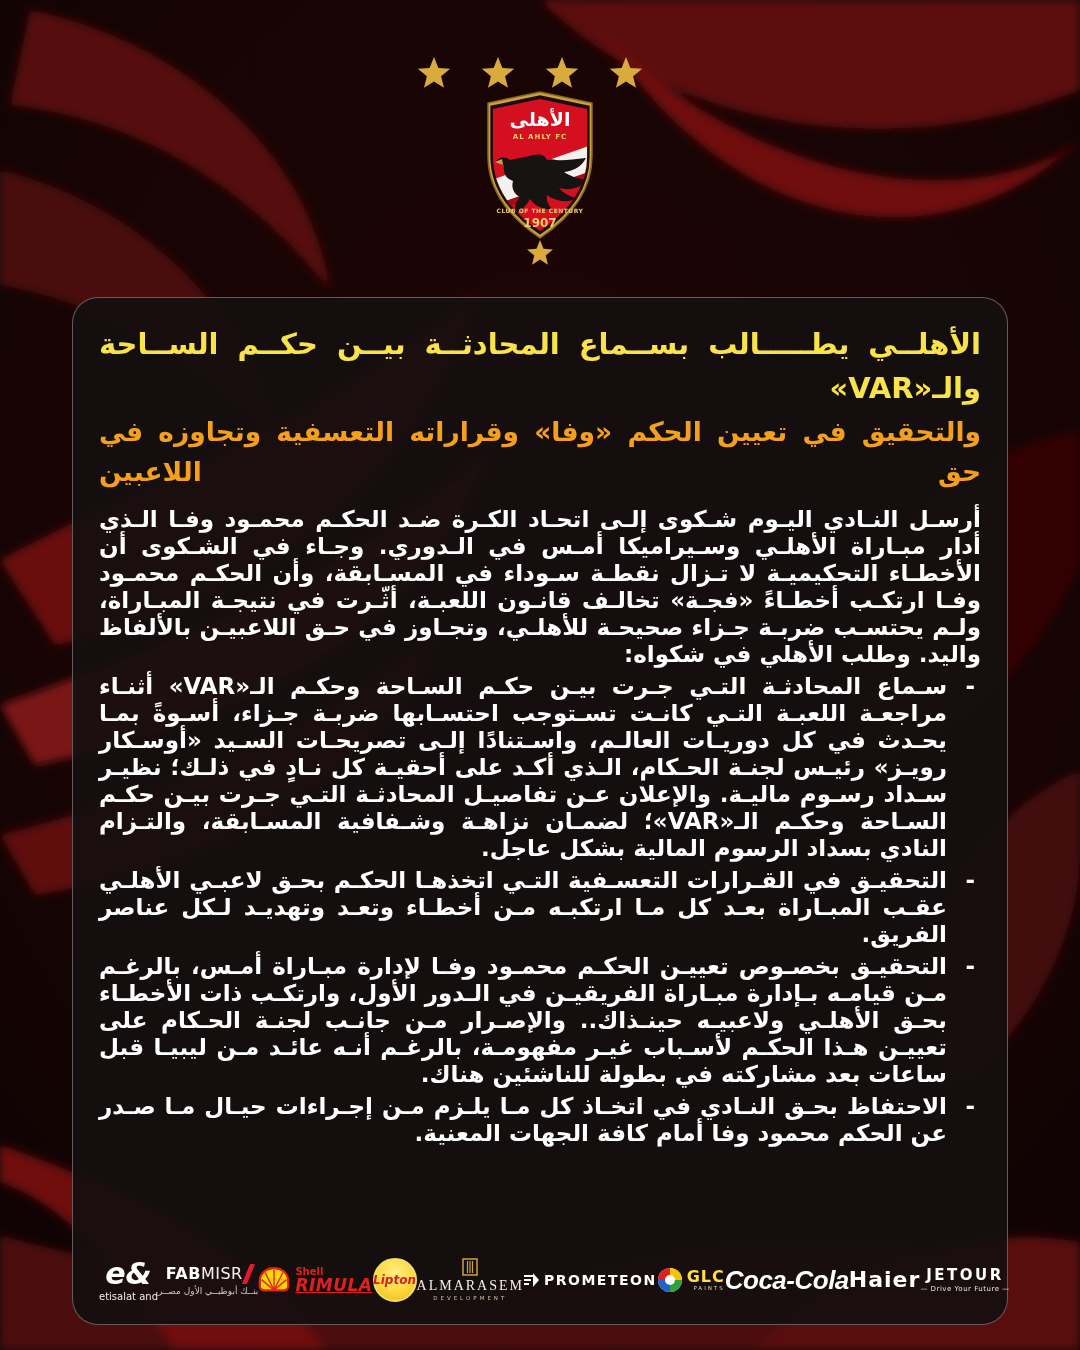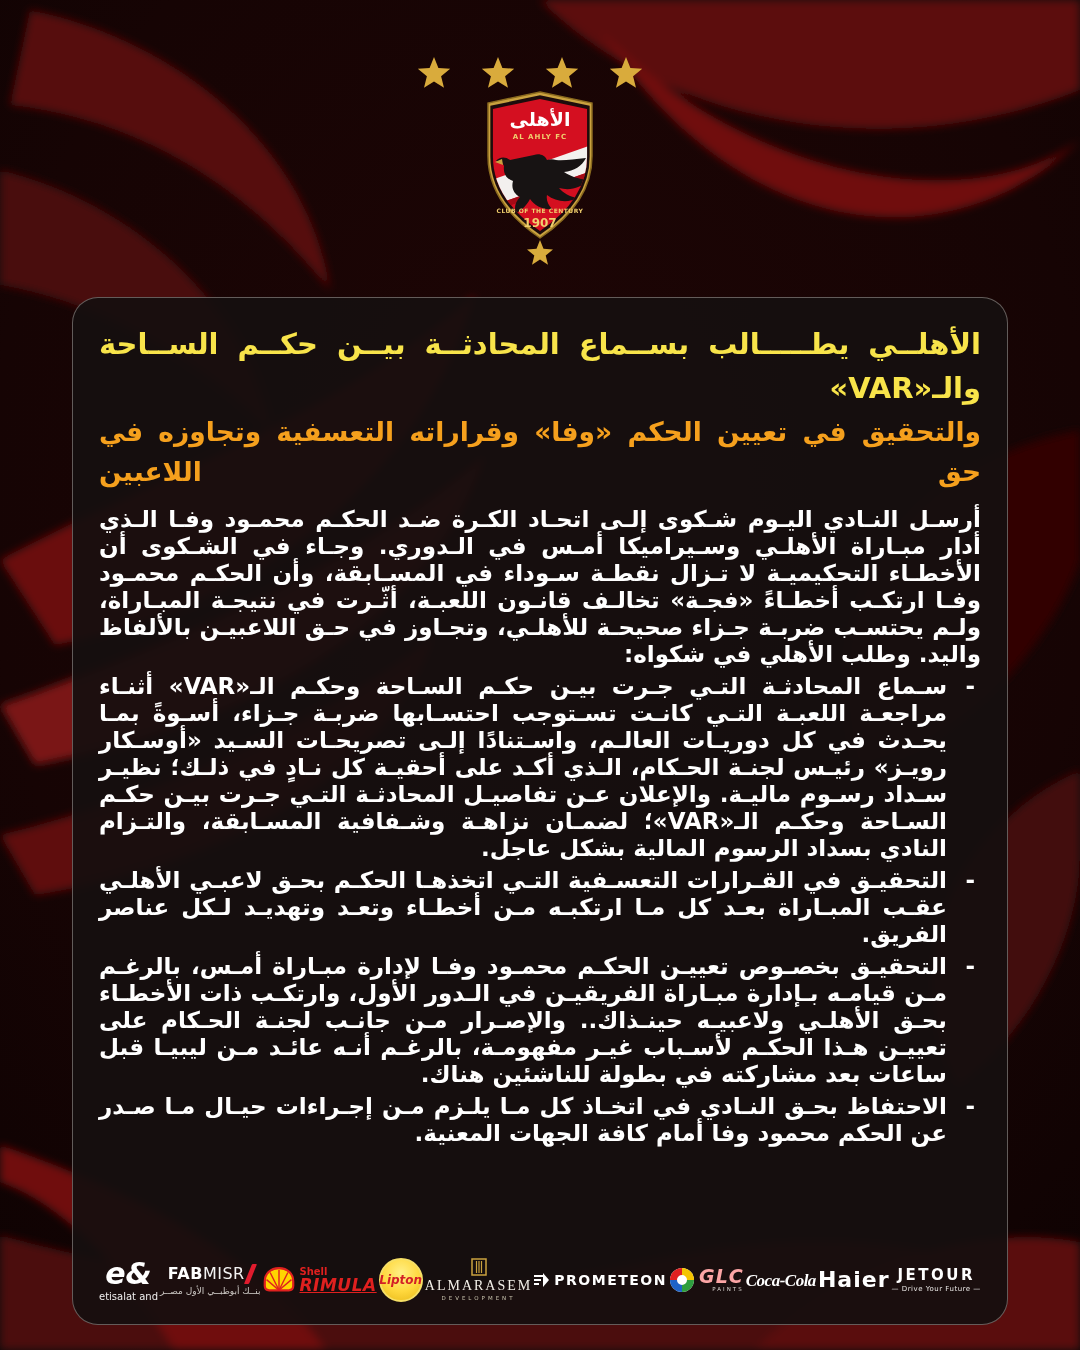--- a/index.html
+++ b/index.html
@@ -52,24 +52,24 @@
   .lipton-badge{width:44px;height:44px;border-radius:50%;
                 background:radial-gradient(circle at 50% 32%,#ffef86 0%,#ffd83d 55%,#e8b818 100%);
                 display:flex;align-items:center;justify-content:center;
                 border:2px solid #f6df66;box-sizing:border-box;}
   .lipton-badge span{color:#d31f26;font-weight:bold;font-style:italic;font-size:12px;}
   .alm-name{font-family:"Liberation Serif",serif;font-size:14px;letter-spacing:2px;
             color:#f2efe8;margin-top:3px;}
   .alm-sub{font-size:5.5px;letter-spacing:3px;color:#c9c3ae;margin-top:3px;}
   .prom-word{font-size:14px;font-weight:bold;letter-spacing:1.5px;margin-left:4px;}
   .glc-txt{display:flex;flex-direction:column;align-items:flex-start;margin-left:4px;}
-  .glc-word{color:#fca5a5;font-size:19px;font-weight:bold;font-style:italic;letter-spacing:1px;}
+  .glc-word{color:#fde047;font-size:16px;font-weight:bold;letter-spacing:1px;}
   .glc-sub{font-size:5.5px;color:#d8d4d0;letter-spacing:2px;margin-top:1px;align-self:flex-end;}
-  .coke{font-family:Liberation Serif, serif;font-style:italic;font-weight:bold;
-        font-size:17px;letter-spacing:-.5px;}
+  .coke{font-family:Liberation Sans, sans-serif;font-style:italic;font-weight:bold;
+        font-size:26px;letter-spacing:-.5px;}
   .haier{font-size:22px;font-weight:bold;letter-spacing:1px;}
   .jetour-word{font-size:15px;font-weight:bold;letter-spacing:2.5px;}
   .jetour-sub{font-size:7px;color:#e8e6e4;margin-top:3px;letter-spacing:.5px;}
 </style>
 </head>
 <body>
 
 <div class="stage">
 
   <svg class="bg" width="1080" height="1350" viewBox="0 0 1080 1350">

